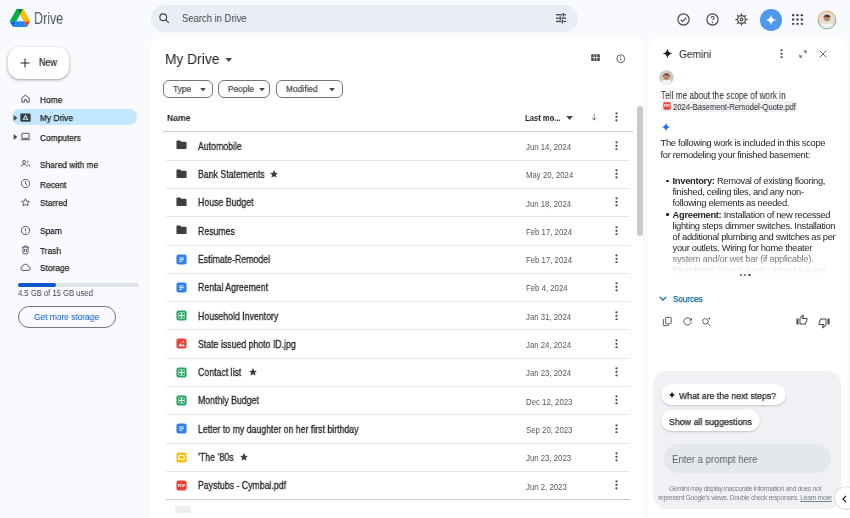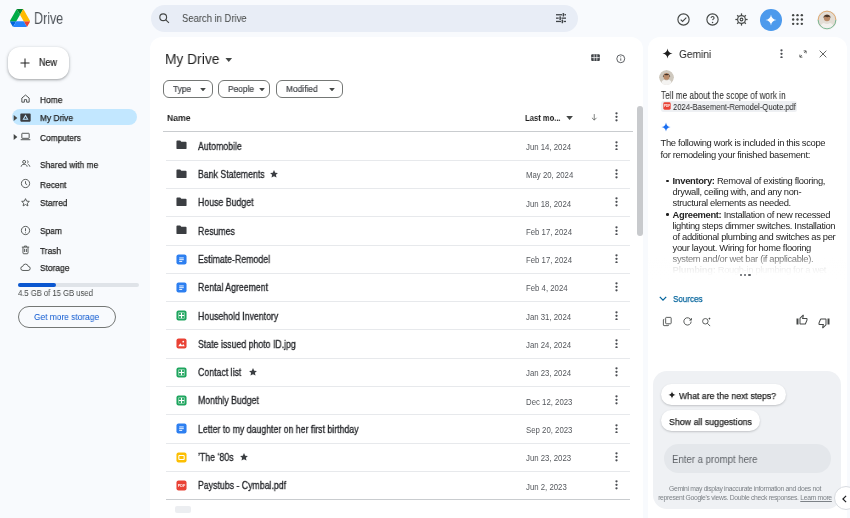--- a/index.html
+++ b/index.html
@@ -409,27 +409,27 @@
     <text x="12" y="16" font-family="Liberation Sans" font-size="9" font-weight="bold" fill="#fff" text-anchor="middle">PDF</text>
   </svg>
 <div class="abs sx" style="left:673px;top:102.3px;font-size:9.3px;color:#1f1f1f;transform:scaleX(0.82);">2024-Basement-Remodel-Quote.pdf</div>
 <svg class="ic" style="left:661px;top:121.5px;" width="10" height="10" viewBox="0 0 24 24" fill="#1c6ff1">
     <path d="M12 1 C12.7 7.5 16.5 11.3 23 12 C16.5 12.7 12.7 16.5 12 23 C11.3 16.5 7.5 12.7 1 12 C7.5 11.3 11.3 7.5 12 1 Z"></path>
   </svg>
 <div class="abs gl" style="left:660.5px;top:137.3px;">The following work is included in this scope</div>
 <div class="abs gl" style="left:660.5px;top:149px;">for remodeling your finished basement:</div>
 <div class="abs" style="left:666.3px;top:179.7px;width:2.7px;height:2.7px;border-radius:50%;background:#1f1f1f;"></div>
 <div class="abs gl" style="left:672.6px;top:174.9px;"><b>Inventory:</b> Removal of existing flooring,</div>
-<div class="abs gl" style="left:672.6px;top:186px;">drywall, ceiling with, and any non-</div>
-<div class="abs gl" style="left:672.6px;top:197.1px;">structural elements as needed.</div>
+<div class="abs gl" style="left:672.6px;top:186px;">finished, ceiling tiles, and any non-</div>
+<div class="abs gl" style="left:672.6px;top:197.1px;">following elements as needed.</div>
 <div class="abs" style="left:666.3px;top:213.4px;width:2.7px;height:2.7px;border-radius:50%;background:#1f1f1f;"></div>
 <div class="abs gl" style="left:672.6px;top:208.6px;"><b>Agreement:</b> Installation of new recessed</div>
 <div class="abs gl" style="left:672.6px;top:219.7px;">lighting steps dimmer switches. Installation</div>
 <div class="abs gl" style="left:672.6px;top:230.8px;">of additional plumbing and switches as per</div>
-<div class="abs gl" style="left:672.6px;top:241.9px;">your layout. Wiring for home flooring</div>
+<div class="abs gl" style="left:672.6px;top:241.9px;">your outlets. Wiring for home theater</div>
 <div class="abs gl" style="left:672.6px;top:253px;">system and/or wet bar (if applicable).</div>
 <div class="abs gl" style="left:672.6px;top:264.1px;opacity:0.38;"><b>Plumbing:</b> Rough-in plumbing for a wet</div>
 <div class="abs" style="left:648px;top:250px;width:198px;height:32px;background:linear-gradient(to bottom,rgba(255,255,255,0) 0%,rgba(255,255,255,0.55) 40%,rgba(255,255,255,0.93) 72%,#fff 100%);"></div>
 <div class="abs" style="left:740px;top:274px;height:3px;line-height:0;font-size:0;"><div style="width:2.2px;height:2.2px;border-radius:50%;background:#5a5e63;display:inline-block;"></div><div style="width:2.2px;height:2.2px;border-radius:50%;background:#5a5e63;display:inline-block;margin-left:2px;"></div><div style="width:2.2px;height:2.2px;border-radius:50%;background:#5a5e63;display:inline-block;margin-left:2px;"></div></div>
 <svg class="ic" style="left:658.5px;top:295.5px;" width="8" height="5" viewBox="0 0 10 6" fill="none" stroke="#00639b" stroke-width="1.6">
     <path d="M1 1 L5 5 L9 1"></path>
   </svg>
 <div class="abs sx" style="left:672.6px;top:293px;font-size:9.5px;color:#00639b;transform:scaleX(0.85);-webkit-text-stroke:0.25px #00639b;">Sources</div>
 <svg class="ic" style="left:661.5px;top:315.5px;" width="11" height="11" viewBox="0 0 24 24" fill="none" stroke="#444746" stroke-width="1.9">
     <rect x="8" y="3" width="12" height="14" rx="1.5"></rect>

